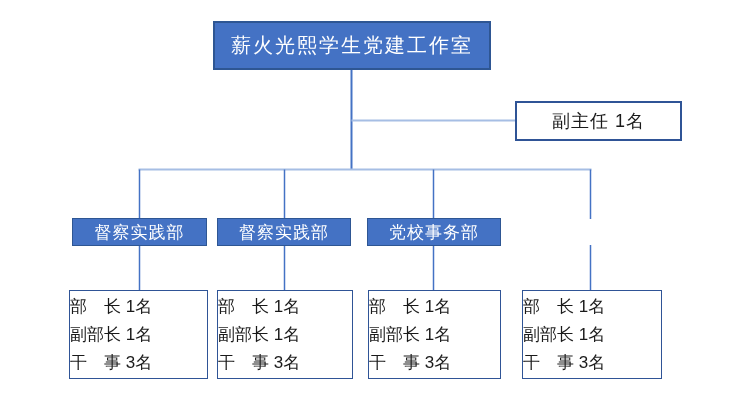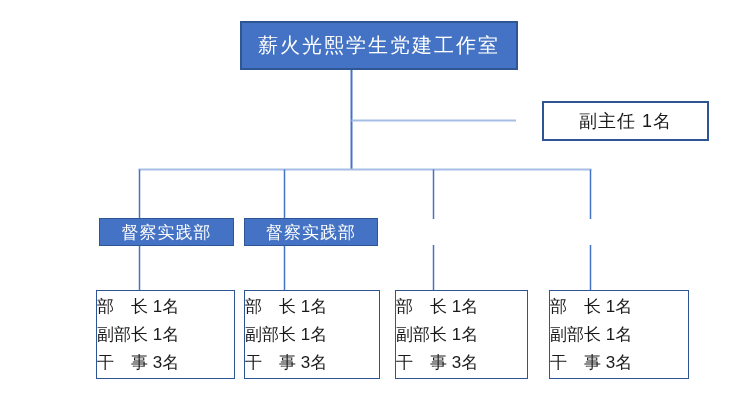--- a/index.html
+++ b/index.html
@@ -11,21 +11,21 @@
     --text-on-fill:#FFFFFF;
     --text-dark:#1A1A1A;
   }
   html,body{margin:0;padding:0;background:#fff;}
   body{font-family:"Liberation Sans","DejaVu Sans",sans-serif;}
   #canvas{
     position:relative;width:748px;height:410px;background:#FFFFFF;
     overflow:hidden;
   }
   #connectors{position:absolute;left:0;top:0;width:748px;height:410px;}
-  .node{position:absolute;box-sizing:border-box;display:flex;align-items:center;justify-content:center;margin-left:27px;}
+  .node{position:absolute;box-sizing:border-box;display:flex;align-items:center;justify-content:center;}
   .filled{
     background:var(--box-fill);
     border:1.5px solid var(--box-border);
     color:var(--text-on-fill);
   }
   .outlined{
     background:#FFFFFF;
     border:1.5px solid var(--outline-border);
     color:var(--text-dark);
   }
@@ -84,20 +84,23 @@
   <div class="node outlined deputy-box">
     <span>副主任 1名</span>
   </div>
 
   <div class="node filled dept-box d0">
     <span>督察实践部</span>
   </div>
   <div class="node filled dept-box d1">
     <span>督察实践部</span>
   </div>
+  <div class="node filled dept-box d2">
+    <span>党校事务部</span>
+  </div>
 
   <div class="node outlined members-box d0">
     <span class="mline">部　长 1名</span>
     <span class="mline">副部长 1名</span>
     <span class="mline">干　事 3名</span>
   </div>
   <div class="node outlined members-box d1">
     <span class="mline">部　长 1名</span>
     <span class="mline">副部长 1名</span>
     <span class="mline">干　事 3名</span>

